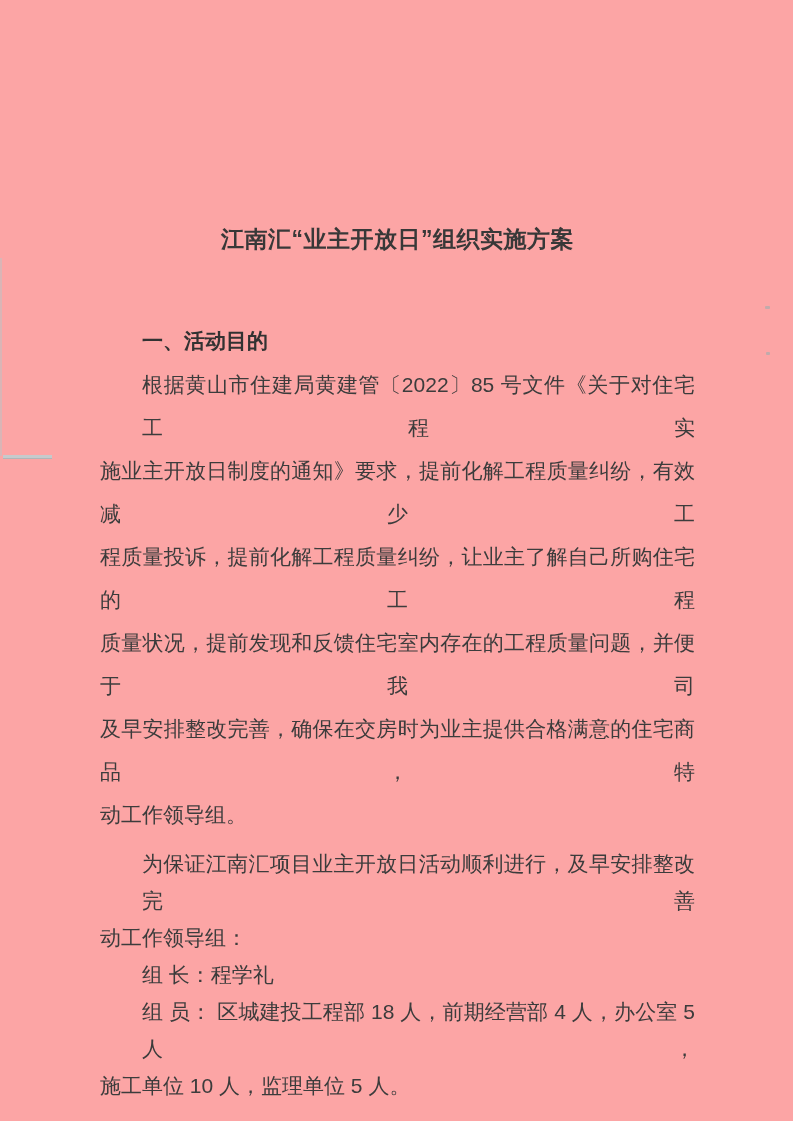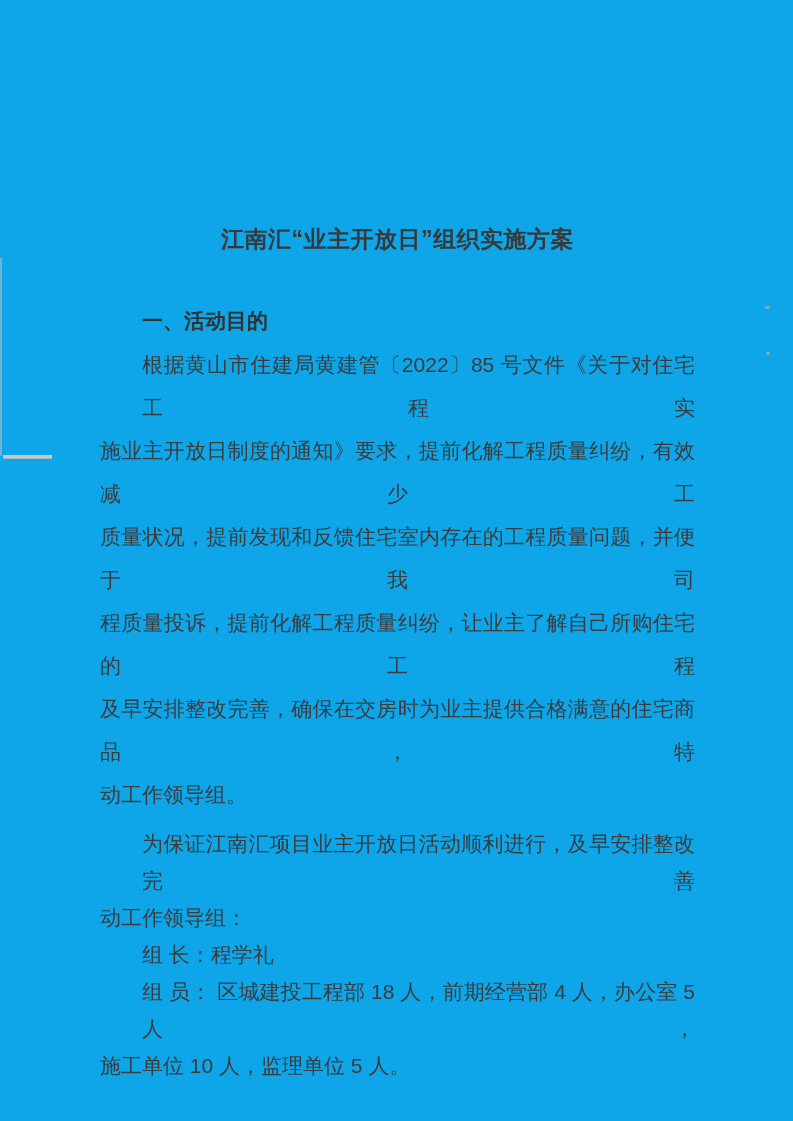--- a/index.html
+++ b/index.html
@@ -1,21 +1,21 @@
 <!DOCTYPE html>
 <html><head>
 <meta charset="utf-8">
 <style>
   html, body { margin: 0; padding: 0; background: #ffffff; }
   .page {
     position: relative;
     width: 793px;
     height: 1121px;
     margin: 0 auto;
-    background: #0ea5e9;
+    background: #fca5a5;
     overflow: hidden;
     font-family: "Liberation Sans", "DejaVu Sans", sans-serif;
     color: #3c3c3c;
   }
   .content {
     position: absolute;
     left: 100px;
     top: 0;
     width: 595px;
   }
@@ -29,21 +29,21 @@
     letter-spacing: 0.5px;
   }
   .heading {
     margin: 0;
     font-size: 21px;
     font-weight: bold;
     line-height: 30px;
     color: #323232;
     padding-left: 42px;
   }
-  .h1 { margin-top: 50px; }
+  .h1 { margin-top: 70px; }
   .h2 { margin-top: -14px; }
   .h3 { margin-top: 40px; }
   .para { margin: 0; font-size: 21px; }
   .p1 { margin-top: 7px; }
   .p1 .line { line-height: 43px; }
   .p2 { margin-top: 9px; }
   .p2 .line, .roster .line { line-height: 37px; }
   .line { white-space: nowrap; }
   .indent { padding-left: 42px; }
   .stretch {
@@ -81,22 +81,22 @@
 
   <div class="content">
 
     <h1 class="doc-title">江南汇“业主开放日”组织实施方案</h1>
 
     <h2 class="heading h1">一、活动目的</h2>
 
     <div class="para p1">
       <div class="line indent stretch">根据黄山市住建局黄建管〔2022〕85 号文件《关于对住宅工程实</div>
       <div class="line stretch">施业主开放日制度的通知》要求，提前化解工程质量纠纷，有效减少工</div>
+      <div class="line stretch">程质量投诉，提前化解工程质量纠纷，让业主了解自己所购住宅的工程</div>
       <div class="line stretch">质量状况，提前发现和反馈住宅室内存在的工程质量问题，并便于我司</div>
-      <div class="line stretch">程质量投诉，提前化解工程质量纠纷，让业主了解自己所购住宅的工程</div>
       <div class="line stretch">及早安排整改完善，确保在交房时为业主提供合格满意的住宅商品，特</div>
       <div class="line">动工作领导组。</div>
     </div>
 
 
     <div class="para p2">
       <div class="line indent stretch">为保证江南汇项目业主开放日活动顺利进行，及早安排整改完善</div>
       <div class="line">动工作领导组：</div>
     </div>
 

